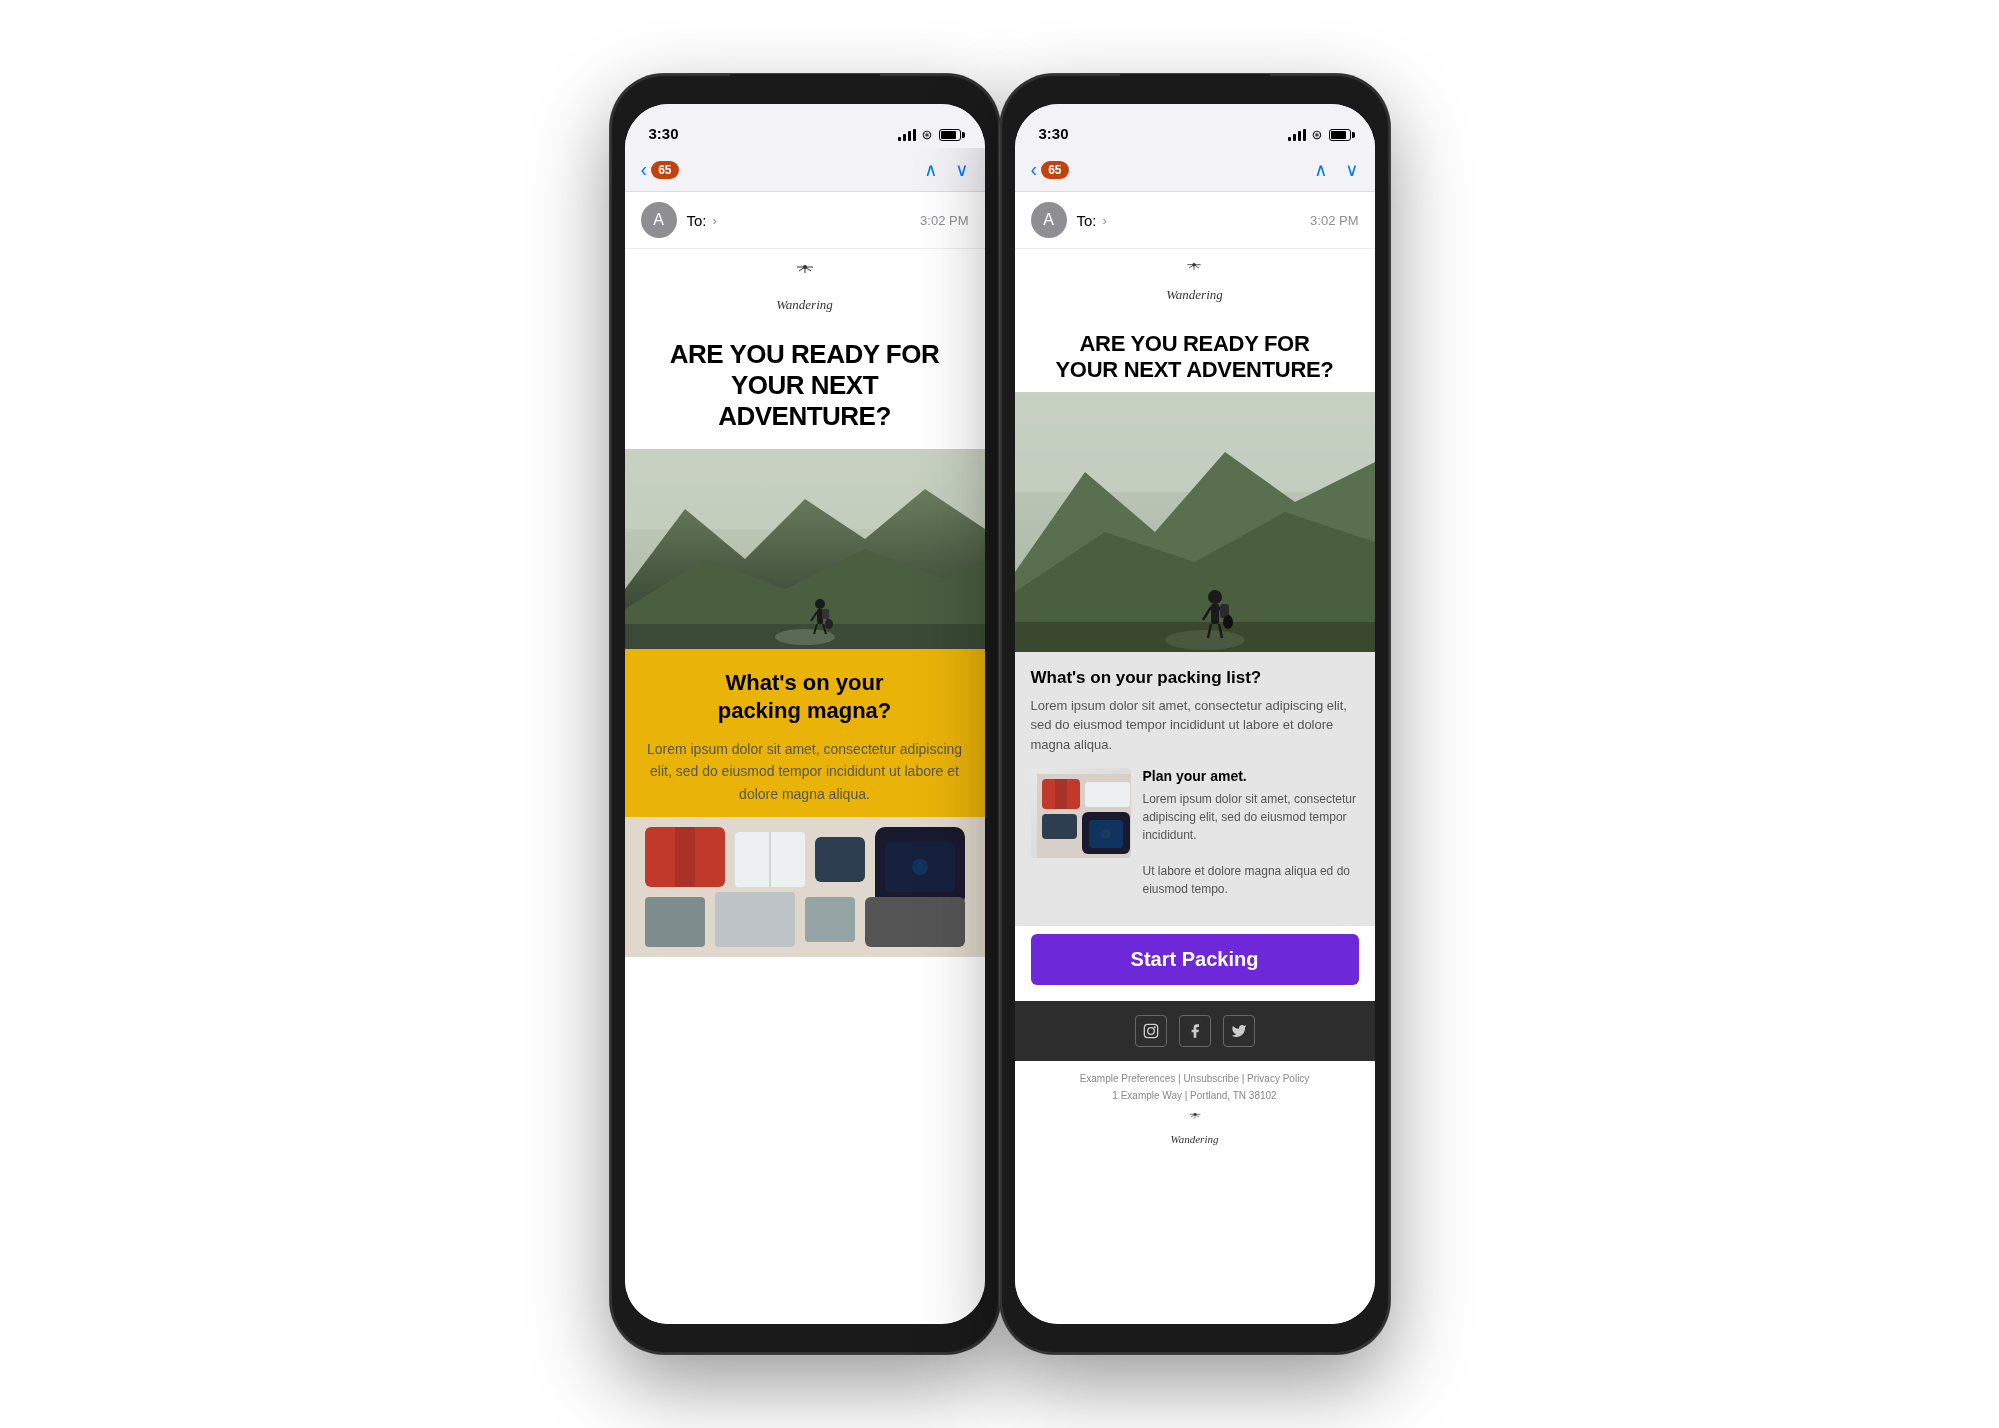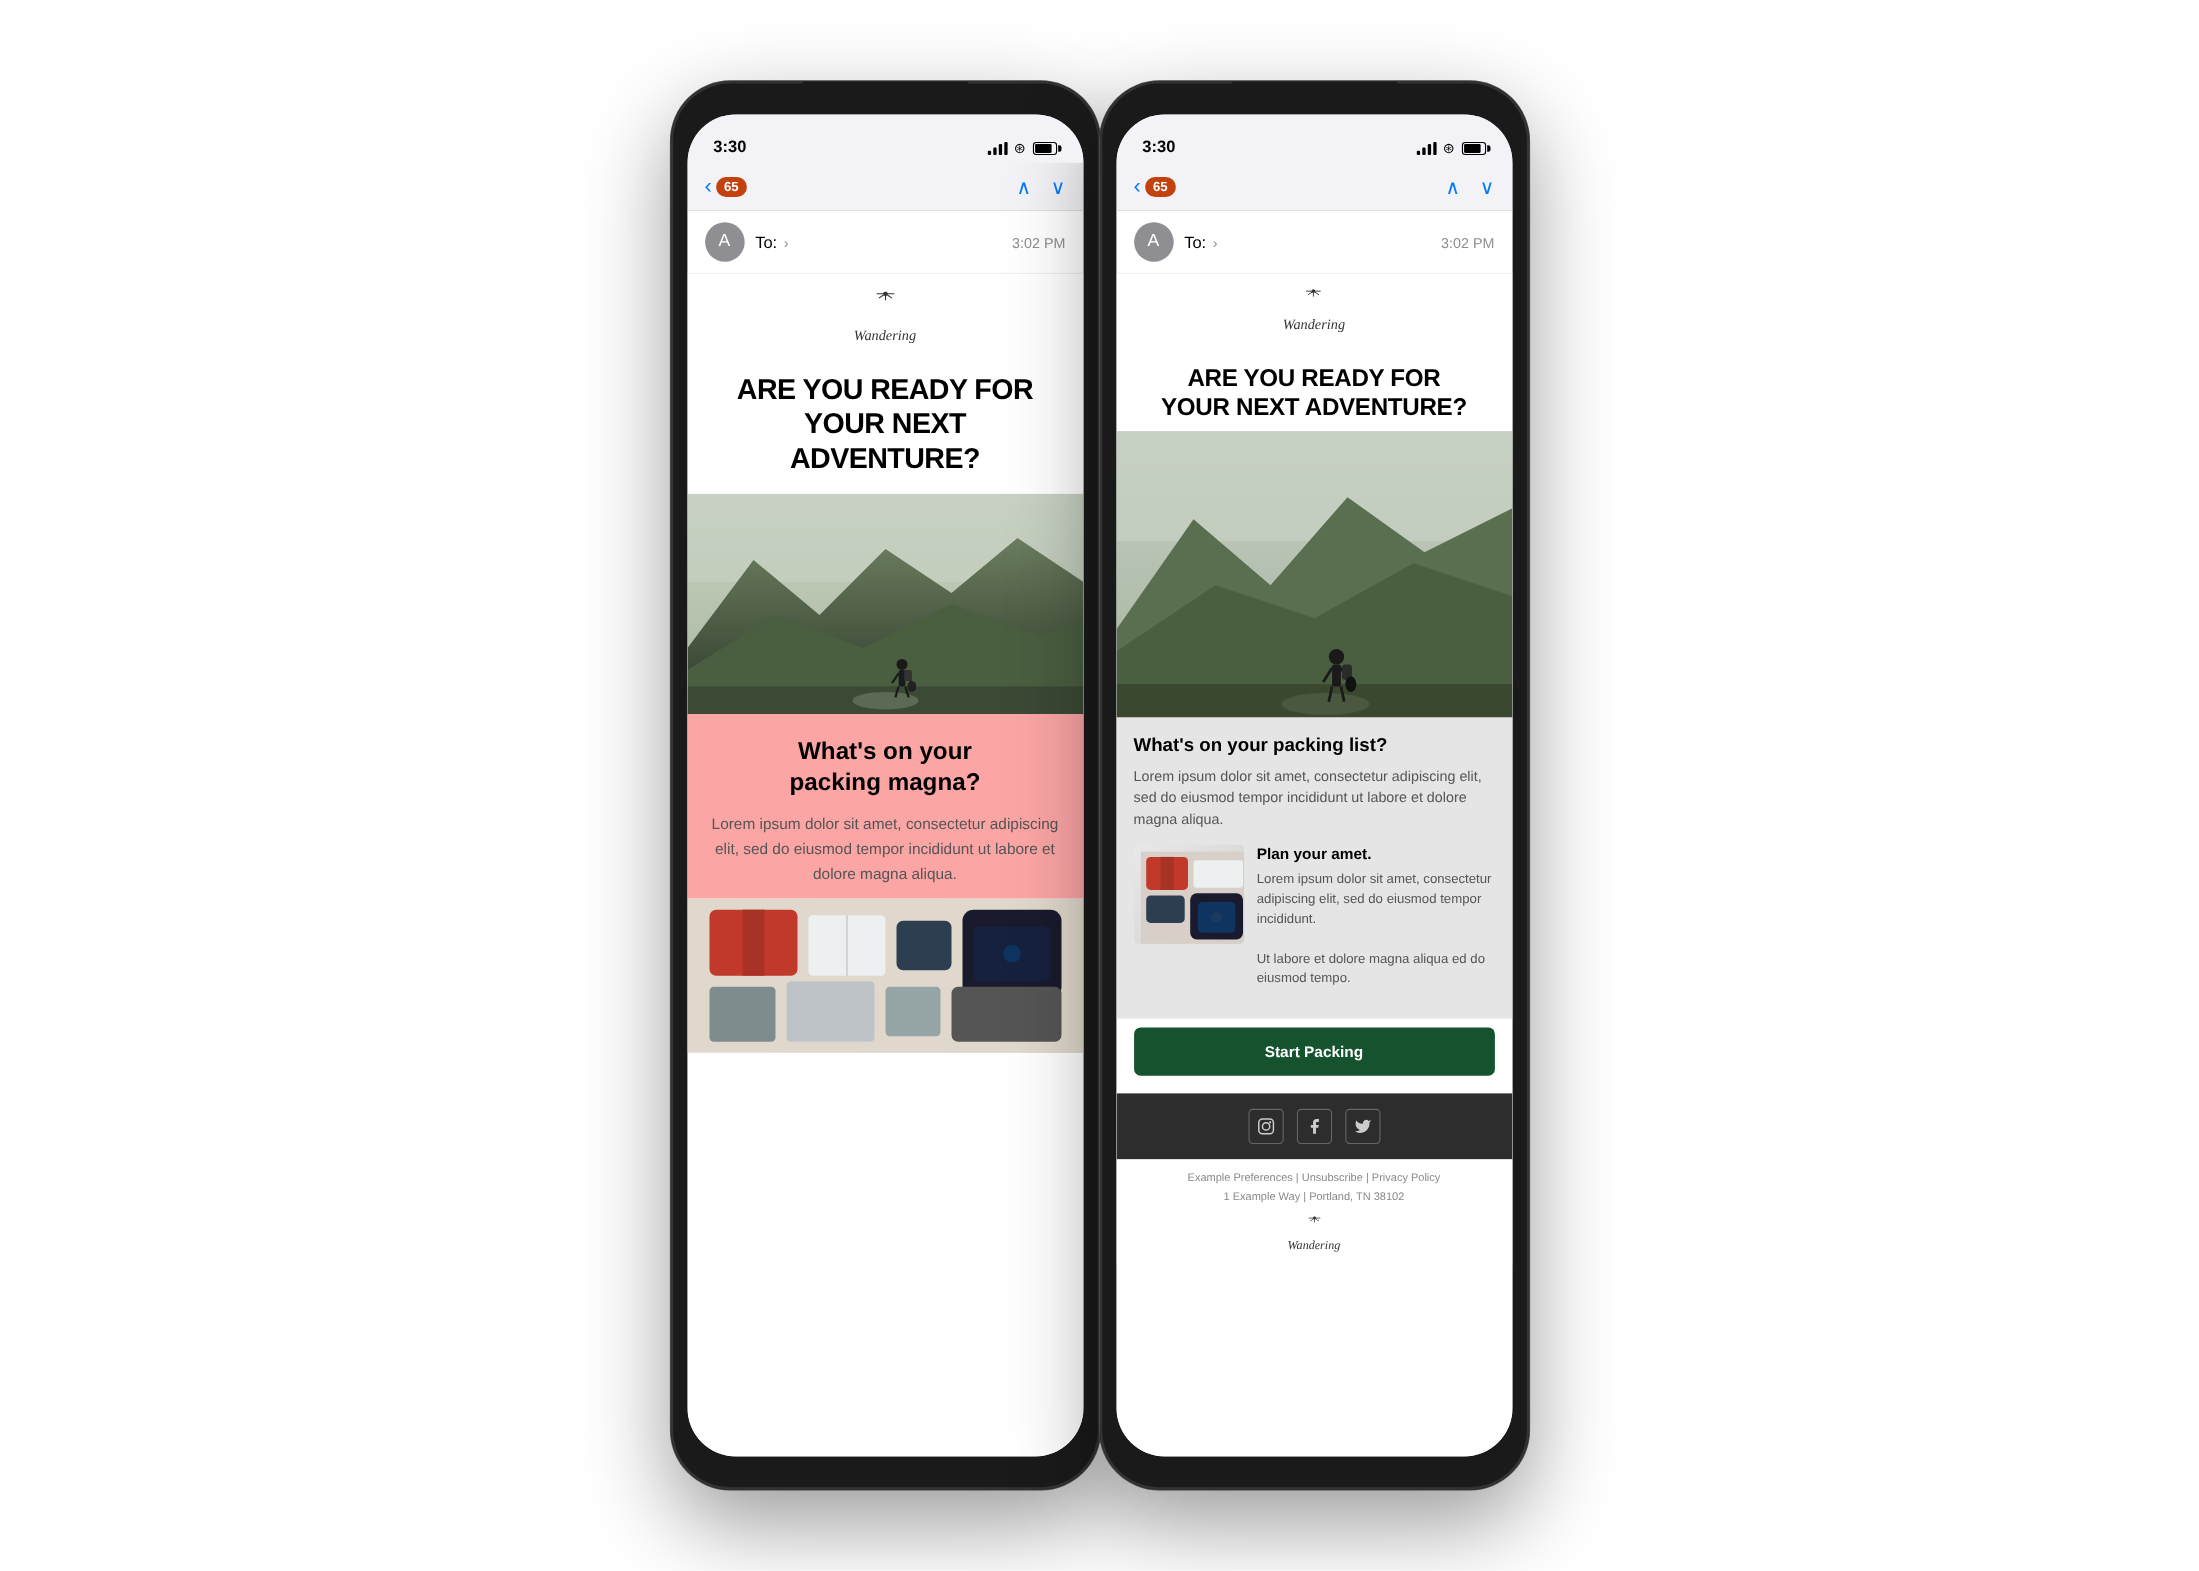--- a/index.html
+++ b/index.html
@@ -309,21 +309,21 @@
       overflow: hidden;
       flex-shrink: 0;
     }
 
     .mountain-image-large {
       height: 260px;
     }
 
     
     .packing-section {
-      background: #fca5a5;
+      background: #eab308;
       padding: 20px 20px 12px;
     }
 
     .packing-heading {
       font-size: 22px;
       font-weight: 800;
       color: #000;
       text-align: center;
       line-height: 1.3;
       margin-bottom: 12px;
@@ -406,26 +406,26 @@
     }
 
     .plan-card-text {
       font-size: 12px;
       color: #555;
       line-height: 1.5;
     }
 
     
     .cta-button {
-      background: #14532d;
+      background: #6d28d9;
       color: white;
       border: none;
       border-radius: 6px;
       padding: 14px;
-      font-size: 14px;
+      font-size: 20px;
       font-weight: 700;
       width: calc(100% - 32px);
       margin: 8px 16px 16px;
       text-align: center;
       cursor: pointer;
       display: block;
     }
 
     
     .email-footer-dark {

